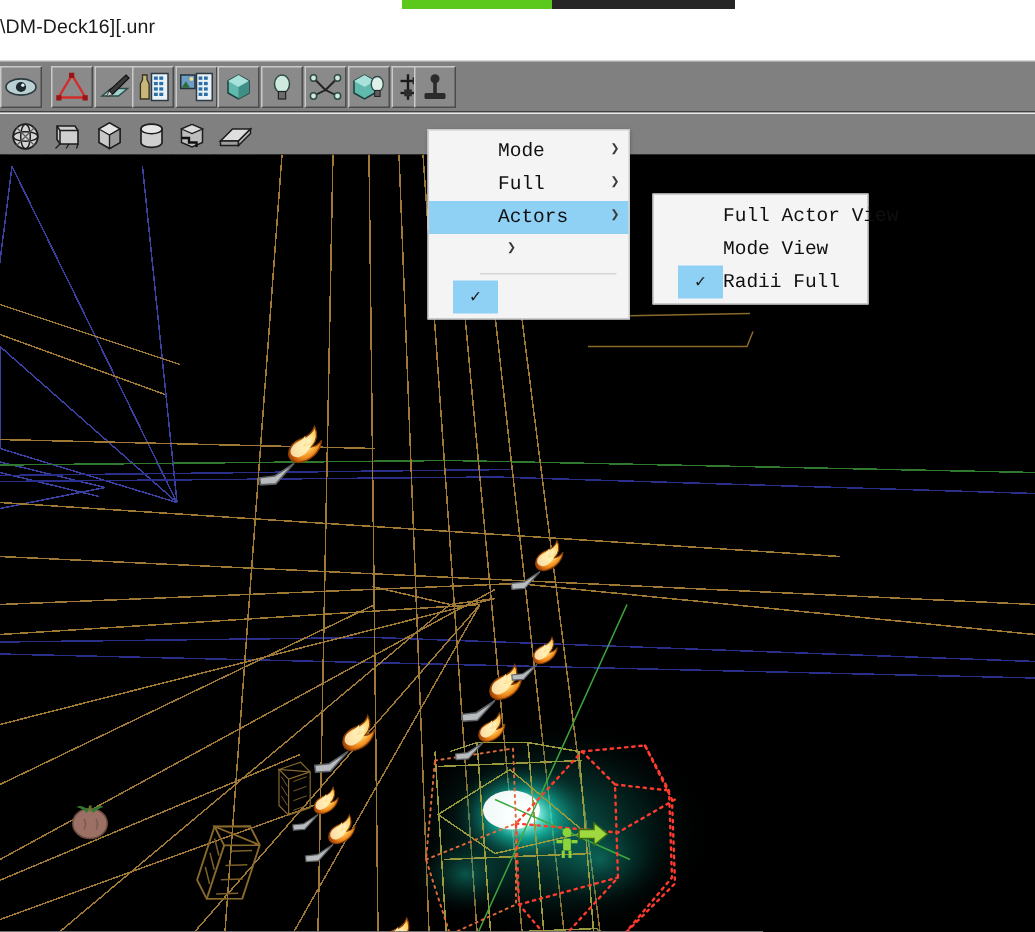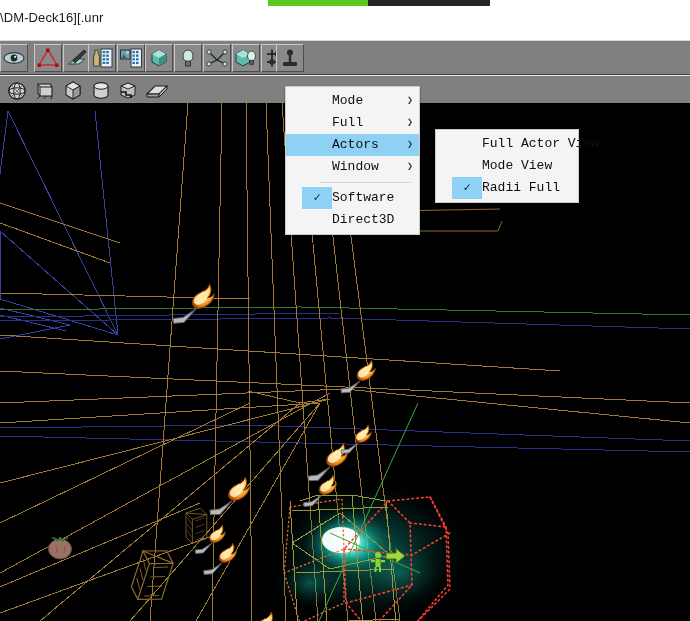--- a/index.html
+++ b/index.html
@@ -494,34 +494,27 @@
           <span class="mi-lbl">Full</span>
           <span class="mi-arrow">❯</span>
         </div>
         <div class="mi sel">
           <span class="chk"></span>
           <span class="mi-lbl">Actors</span>
           <span class="mi-arrow">❯</span>
         </div>
         <div class="mi">
           <span class="chk"></span>
-          <span class="mi-lbl">Window</span>
           <span class="mi-arrow">❯</span>
         </div>
       </div>
     <div class="msep"></div>
     <div id="menu-renderer-items">
         <div class="mi">
           <span class="chk on">✓</span>
-          <span class="mi-lbl">Software</span>
-          <span class="mi-arrow"></span>
-        </div>
-        <div class="mi">
-          <span class="chk"></span>
-          <span class="mi-lbl">Direct3D</span>
           <span class="mi-arrow"></span>
         </div>
       </div>
   </div>
 
   <div class="menu" id="menu-sub">
     <div id="menu-sub-items">
         <div class="mi">
           <span class="chk"></span>
           <span class="mi-lbl">Full Actor View</span>

